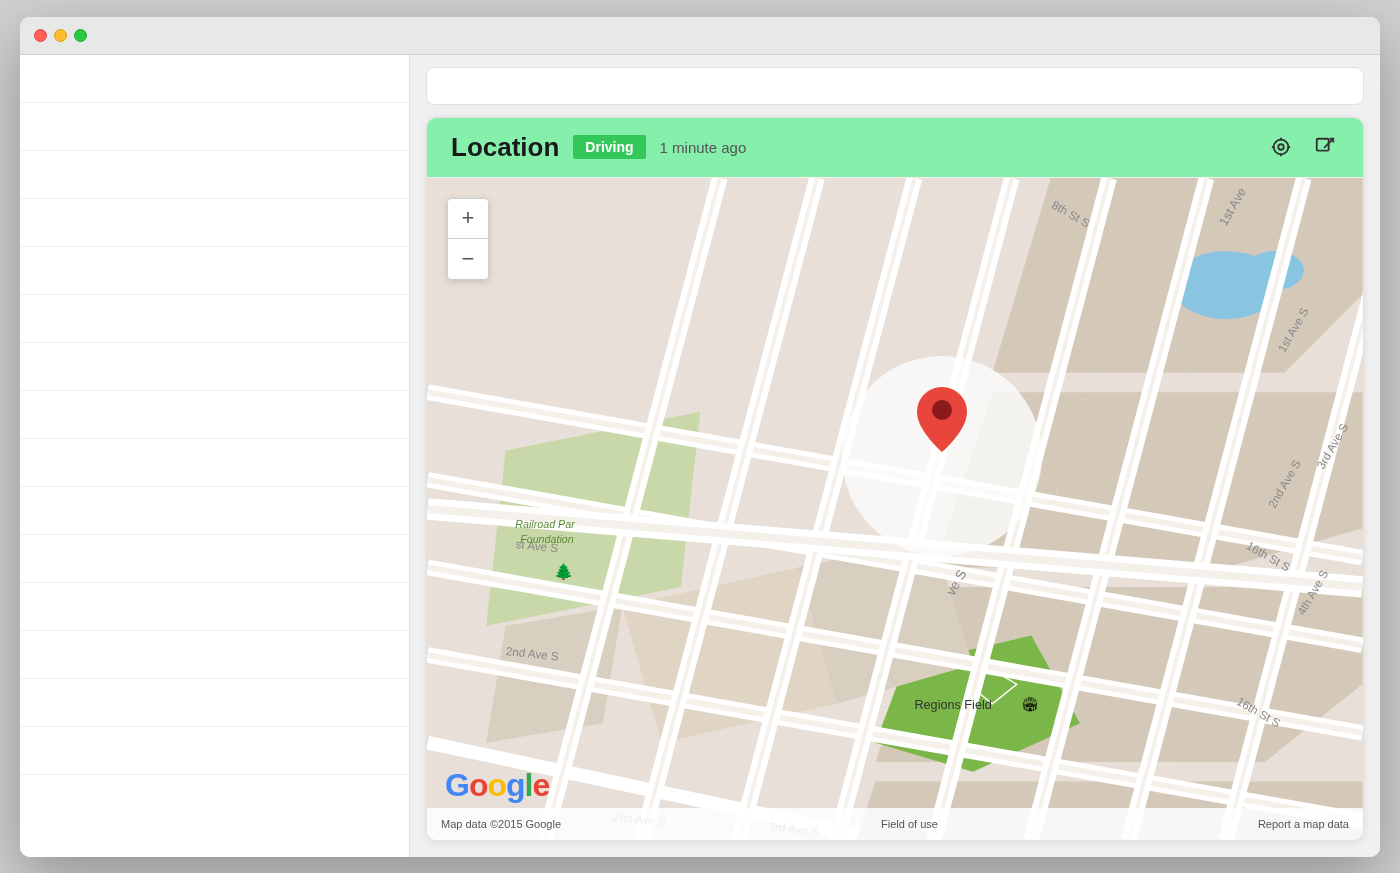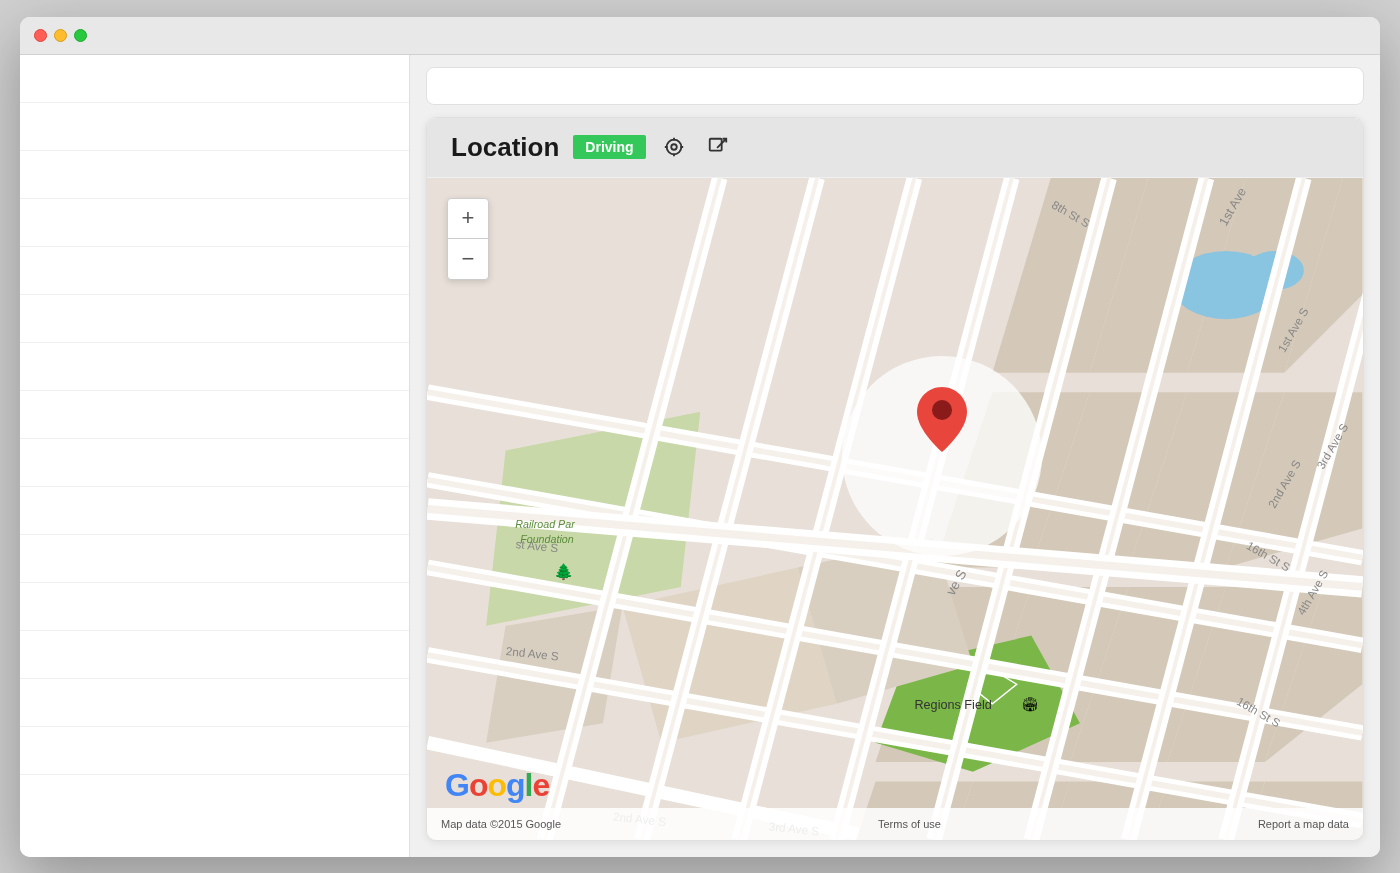--- a/index.html
+++ b/index.html
@@ -114,21 +114,21 @@
       flex-direction: column;
       box-shadow: 0 2px 8px rgba(0,0,0,0.08);
     }
 
     .location-header {
       display: flex;
       align-items: center;
       padding: 14px 24px;
       border-bottom: 1px solid #f0f0f0;
       flex-shrink: 0;
-      background: #e5e5e5;
+      background: #86efac;
     }
 
     .location-title {
       font-size: 26px;
       font-weight: 700;
       color: #1a1a1a;
       margin-right: 14px;
     }
 
     .driving-badge {
@@ -317,20 +317,21 @@
 
       <div class="search-bar-area">
         <div class="search-bar"></div>
       </div>
 
       <div class="location-card">
 
         <div class="location-header">
           <span class="location-title">Location</span>
           <span class="driving-badge">Driving</span>
+          <span class="timestamp">1 minute ago</span>
           <div class="header-icons">
             <div class="header-icon">
               <svg viewBox="0 0 24 24" fill="none" stroke="#333" stroke-width="2">
                 <circle cx="12" cy="12" r="3"></circle>
                 <circle cx="12" cy="12" r="8" stroke-dasharray="none"></circle>
                 <line x1="12" y1="2" x2="12" y2="5"></line>
                 <line x1="12" y1="19" x2="12" y2="22"></line>
                 <line x1="2" y1="12" x2="5" y2="12"></line>
                 <line x1="19" y1="12" x2="22" y2="12"></line>
               </svg>
@@ -494,20 +495,20 @@
             <button class="zoom-btn">+</button>
             <button class="zoom-btn">−</button>
           </div>
 
           <div class="google-logo">
             <span class="g-blue">G</span><span class="g-red">o</span><span class="g-yellow">o</span><span class="g-blue">g</span><span class="g-green">l</span><span class="g-red">e</span>
           </div>
 
           <div class="map-footer">
             <span>Map data ©2015 Google</span>
-            <span class="map-footer-link">Terms of use</span>
+            <span class="map-footer-link">Field of use</span>
             <span class="map-footer-link">Report a map data</span>
           </div>
         </div>
       </div>
     </div>
   </div>
 </div>
 
 </body></html>

